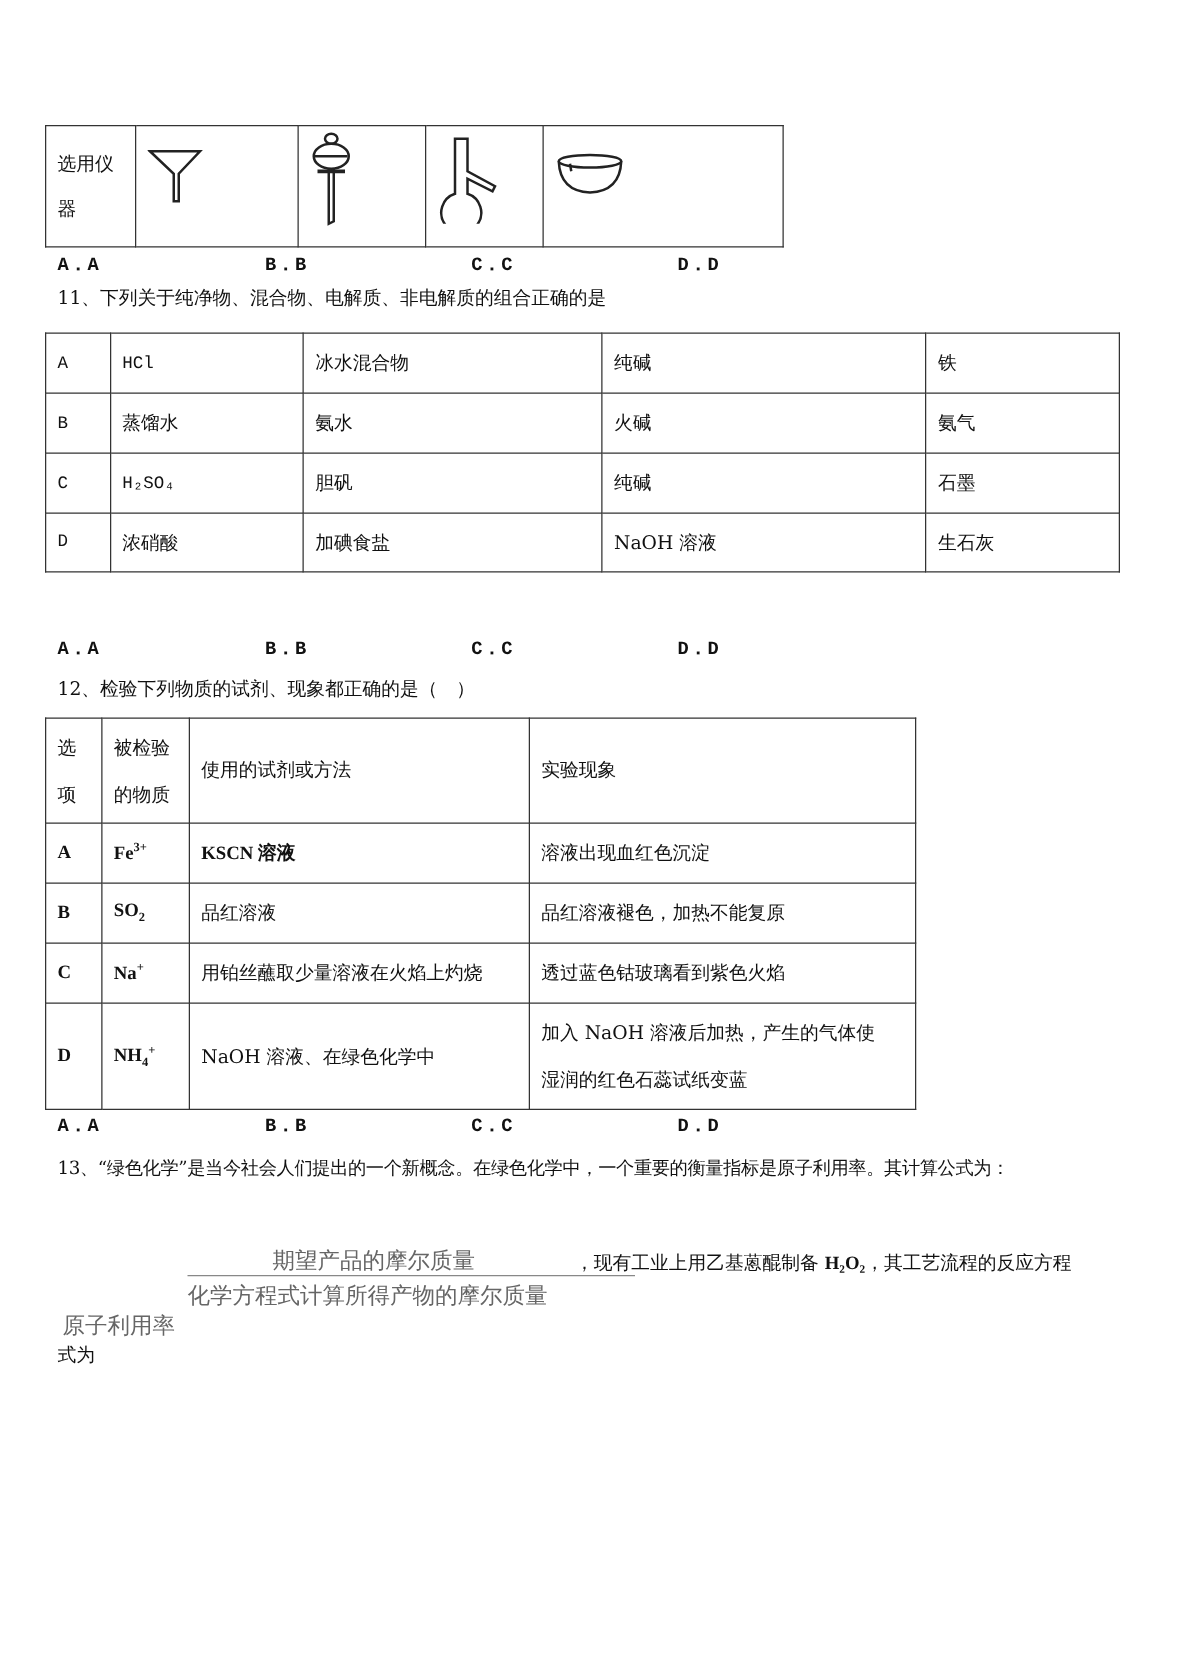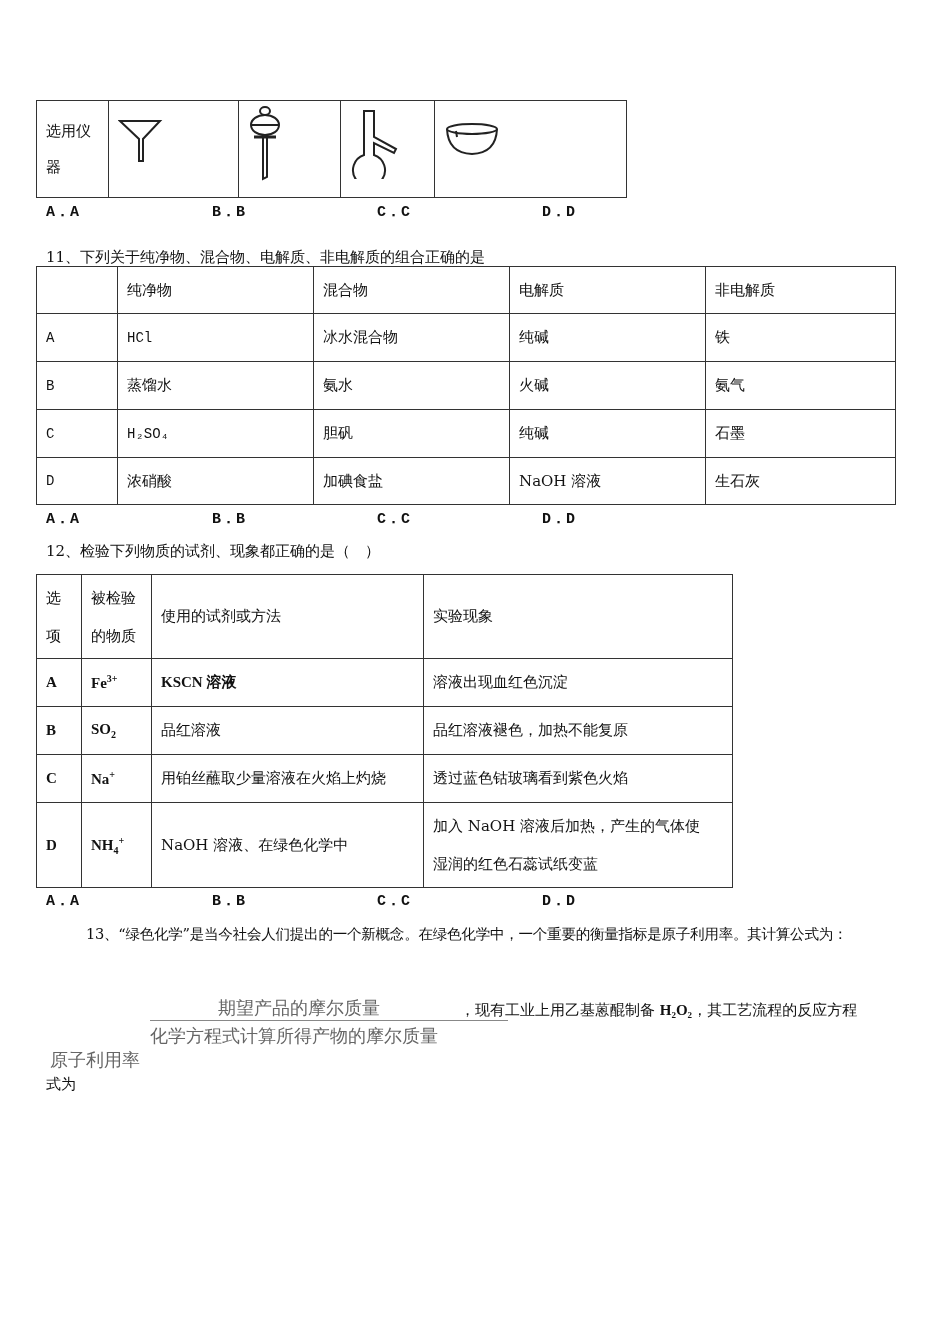--- a/index.html
+++ b/index.html
@@ -60,31 +60,24 @@
 </tbody>
   </table>
 
 <div class="opts" style="top:202px;">
   <span style="left:0px;">A．A</span>
   <span style="left:166px;">B．B</span>
   <span style="left:331px;">C．C</span>
   <span style="left:496px;">D．D</span>
 </div>
 
-<div class="abs q" style="left:46px; top:248px;">11、下列关于纯净物、混合物、电解质、非电解质的组合正确的是</div>
+<div class="abs q" style="left:46px; top:229px;">11、下列关于纯净物、混合物、电解质、非电解质的组合正确的是</div>
 
 <table class="abs" style="left:36px; top:266px; width:860px;">
   <tbody>
-      <tr style="height:47px;">
-    <td style="width:71px;"></td>
-    <td style="width:186px;">纯净物</td>
-    <td style="width:186px;">混合物</td>
-    <td style="width:186px;">电解质</td>
-    <td>非电解质</td>
-  </tr>
   <tr style="height:48px;">
     <td class="mono">A</td>
     <td class="mono">HCl</td>
     <td>冰水混合物</td>
     <td>纯碱</td>
     <td>铁</td>
   </tr>
   <tr style="height:48px;">
     <td class="mono">B</td>
     <td>蒸馏水</td>
@@ -162,21 +155,21 @@
 </tbody>
   </table>
 
 <div class="opts" style="top:891px;">
   <span style="left:0px;">A．A</span>
   <span style="left:166px;">B．B</span>
   <span style="left:331px;">C．C</span>
   <span style="left:496px;">D．D</span>
 </div>
 
-<div class="abs q" style="left:46px; top:925px; font-size:14.6px; letter-spacing:-0.3px;margin-left:40px;">13、“绿色化学”是当今社会人们提出的一个新概念。在绿色化学中，一个重要的衡量指标是原子利用率。其计算公式为：</div>
+<div class="abs q" style="left:46px; top:925px; font-size:14.6px; letter-spacing:-0.3px;">13、“绿色化学”是当今社会人们提出的一个新概念。在绿色化学中，一个重要的衡量指标是原子利用率。其计算公式为：</div>
 
 <div class="frac">
   <span class="lhs">原子利用率</span>
   <span class="num">期望产品的摩尔质量</span>
   <div class="bar"></div>
   <span class="den">化学方程式计算所得产物的摩尔质量</span>
 </div>
 
 <div class="abs q" style="left:460px; top:1001px;">
   <span>，现有工业上用乙基蒽醌制备 </span><span class="bold">H₂O₂</span><span>，其工艺流程的反应方程</span>

